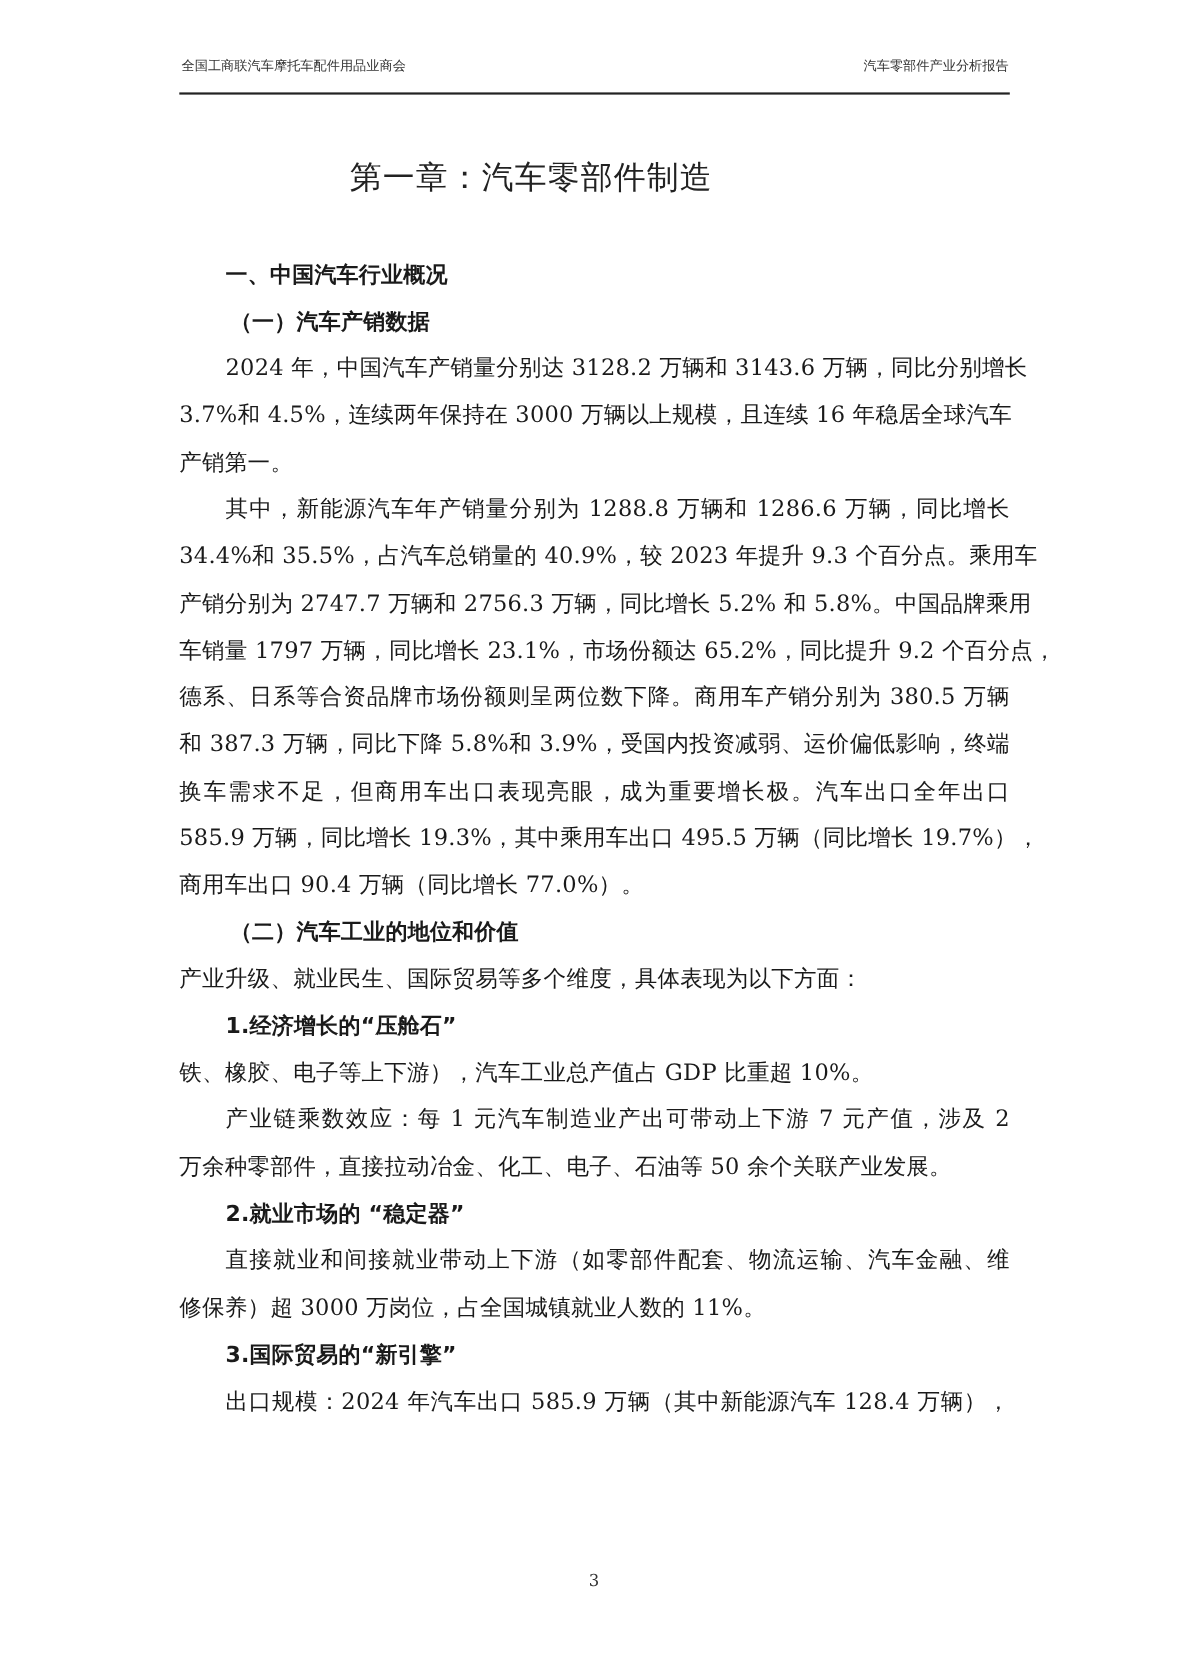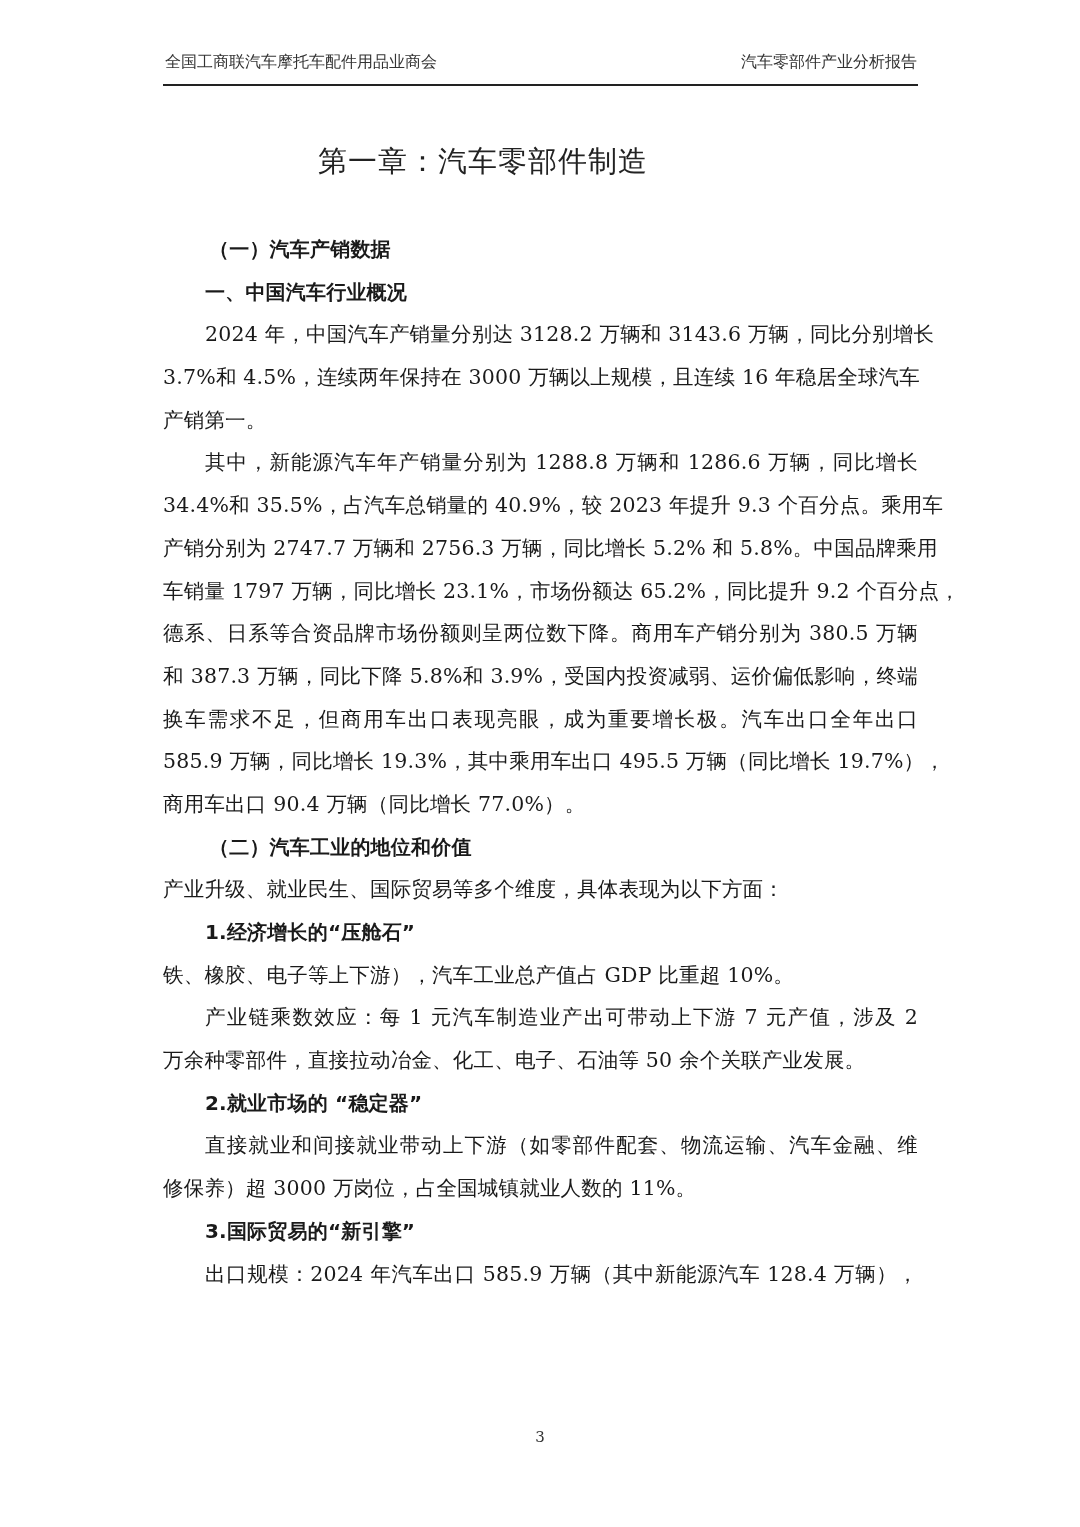--- a/index.html
+++ b/index.html
@@ -3,21 +3,21 @@
 <meta charset="utf-8">
 <style>
   html, body { margin: 0; padding: 0; background: #ffffff; }
   body {
     width: 1080px; height: 1527px; position: relative; overflow: hidden;
     font-family: "DejaVu Serif", "Liberation Serif", serif;
     color: #1a1a1a;
   }
   .page-header {
     position: absolute; left: 163px; top: 52px; width: 754px; height: 26px;
-    font-size: 16px; color: #333;
+    font-size: 12px; color: #333;
   }
   .page-header .left { position: absolute; left: 2px; top: 0; }
   .page-header .right { position: absolute; right: 0; top: 0; }
   .header-rule {
     position: absolute; left: 163px; top: 84px; width: 755px; height: 0;
     border-top: 2px solid #222;
   }
   .chapter-title {
     position: absolute; left: 0; width: 966px; top: 142px; text-align: center;
     font-size: 29px; letter-spacing: 1px; color: #222;
@@ -44,22 +44,22 @@
 
 <div class="page-header">
   <span class="left">全国工商联汽车摩托车配件用品业商会</span>
   <span class="right">汽车零部件产业分析报告</span>
 </div>
 <div class="header-rule"></div>
 
 <div class="chapter-title">第一章：汽车零部件制造</div>
 
 <div class="body-text">
+  <div class="line h1">一、中国汽车行业概况</div>
   <div class="line h2">（一）汽车产销数据</div>
-  <div class="line h1">一、中国汽车行业概况</div>
 
   <div class="line indent justify">2024 年，中国汽车产销量分别达 3128.2 万辆和 3143.6 万辆，同比分别增长</div>
   <div class="line justify">3.7%和 4.5%，连续两年保持在 3000 万辆以上规模，且连续 16 年稳居全球汽车</div>
   <div class="line">产销第一。</div>
 
   <div class="line indent justify">其中，新能源汽车年产销量分别为 1288.8 万辆和 1286.6 万辆，同比增长</div>
   <div class="line justify">34.4%和 35.5%，占汽车总销量的 40.9%，较 2023 年提升 9.3 个百分点。乘用车</div>
   <div class="line justify">产销分别为 2747.7 万辆和 2756.3 万辆，同比增长 5.2% 和 5.8%。中国品牌乘用</div>
   <div class="line justify">车销量 1797 万辆，同比增长 23.1%，市场份额达 65.2%，同比提升 9.2 个百分点，</div>
   <div class="line justify">德系、日系等合资品牌市场份额则呈两位数下降。商用车产销分别为 380.5 万辆</div>

